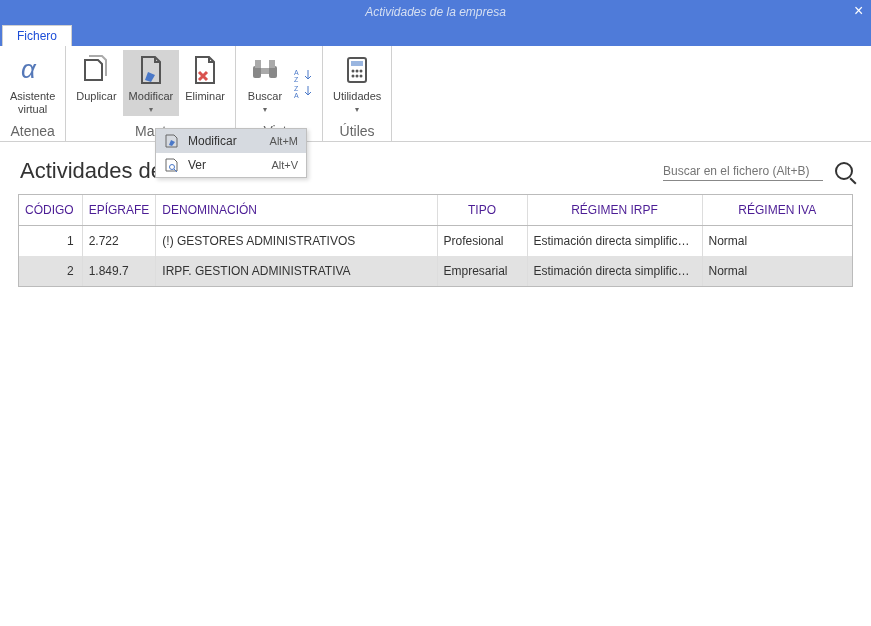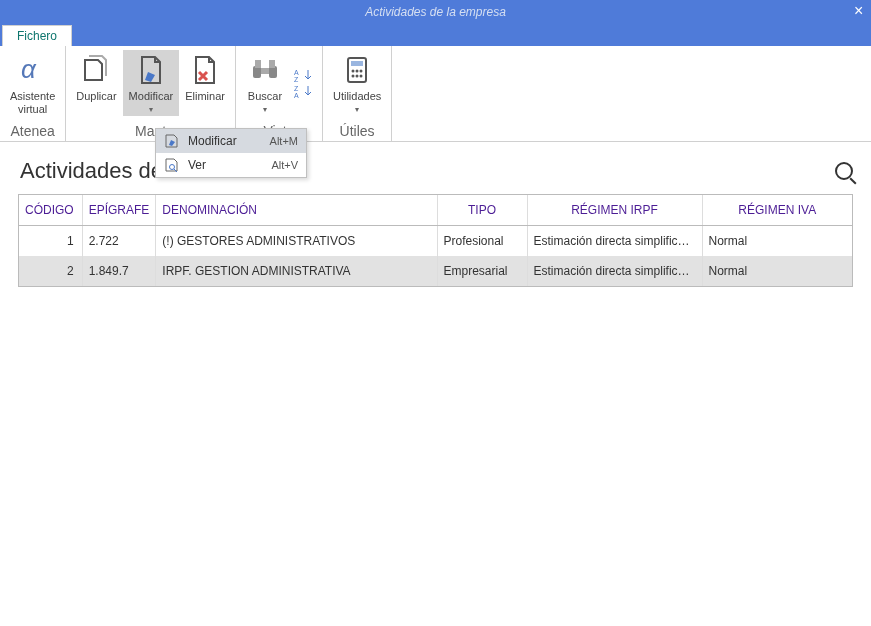--- a/index.html
+++ b/index.html
@@ -3,21 +3,21 @@
 <meta charset="utf-8">
 <style>
 * { box-sizing: border-box; margin: 0; padding: 0; font-family: "Segoe UI", Tahoma, sans-serif; }
 body { width: 871px; height: 626px; background: #fff; overflow: hidden; position: relative; }
 
 .titlebar { height: 24px; background: #4f7bd9; display: flex; align-items: center; justify-content: center; position: relative; font-style: italic; }
 .titlebar-title { color: #d5dff2; font-size: 12px; }
 .titlebar-close { position: absolute; right: 8px; top: 2px; color: #fff; font-size: 16px; cursor: pointer; }
 
 .tabbar { height: 22px; background: #4f7bd9; display: flex; align-items: flex-end; }
-.tab { background: #fff; color: #0f766e; font-size: 12px; padding: 3px 14px 3px 14px; border: 1px solid #d0d0d0; border-bottom: none; margin-left: 2px; }
+.tab { background: #fff; color: #1d4ed8; font-size: 12px; padding: 3px 14px 3px 14px; border: 1px solid #d0d0d0; border-bottom: none; margin-left: 2px; }
 
 .ribbon { height: 96px; background: #fff; border-bottom: 1px solid #d0d0d0; display: flex; }
 .group { border-right: 1px solid #d0d0d0; display: flex; flex-direction: column; justify-content: space-between; padding: 4px 4px 2px 4px; }
 .group-buttons { display: flex; gap: 0; }
 .rbtn { display: flex; flex-direction: column; align-items: center; justify-content: flex-start; padding: 4px 6px 2px 6px; font-size: 11px; color: #444; cursor: pointer; min-width: 50px; }
 .rbtn.active { background: #d4d4d4; }
 .rbtn .ico { width: 32px; height: 32px; margin-bottom: 4px; }
 .rbtn .lbl { text-align: center; line-height: 1.2; }
 .rbtn .arrow { font-size: 8px; color: #666; margin-top: 2px; }
 .group-label { font-size: 14px; color: #666; text-align: center; padding-top: 2px; }
@@ -199,20 +199,21 @@
         </svg>
     </span>
     <span>Ver</span>
     <span class="dsc">Alt+V</span>
   </div>
 </div>
 
 <div class="content-header">
   <div class="page-title">Actividades de l</div>
   <div class="search-wrap">
+    <input class="search-input" placeholder="Buscar en el fichero (Alt+B)" style="">
     <span class="search-icon"></span>
   </div>
 </div>
 
 <div class="table-wrap">
 <table>
   <thead>
     <tr>
       <th>CÓDIGO</th>
       <th>EPÍGRAFE</th>

